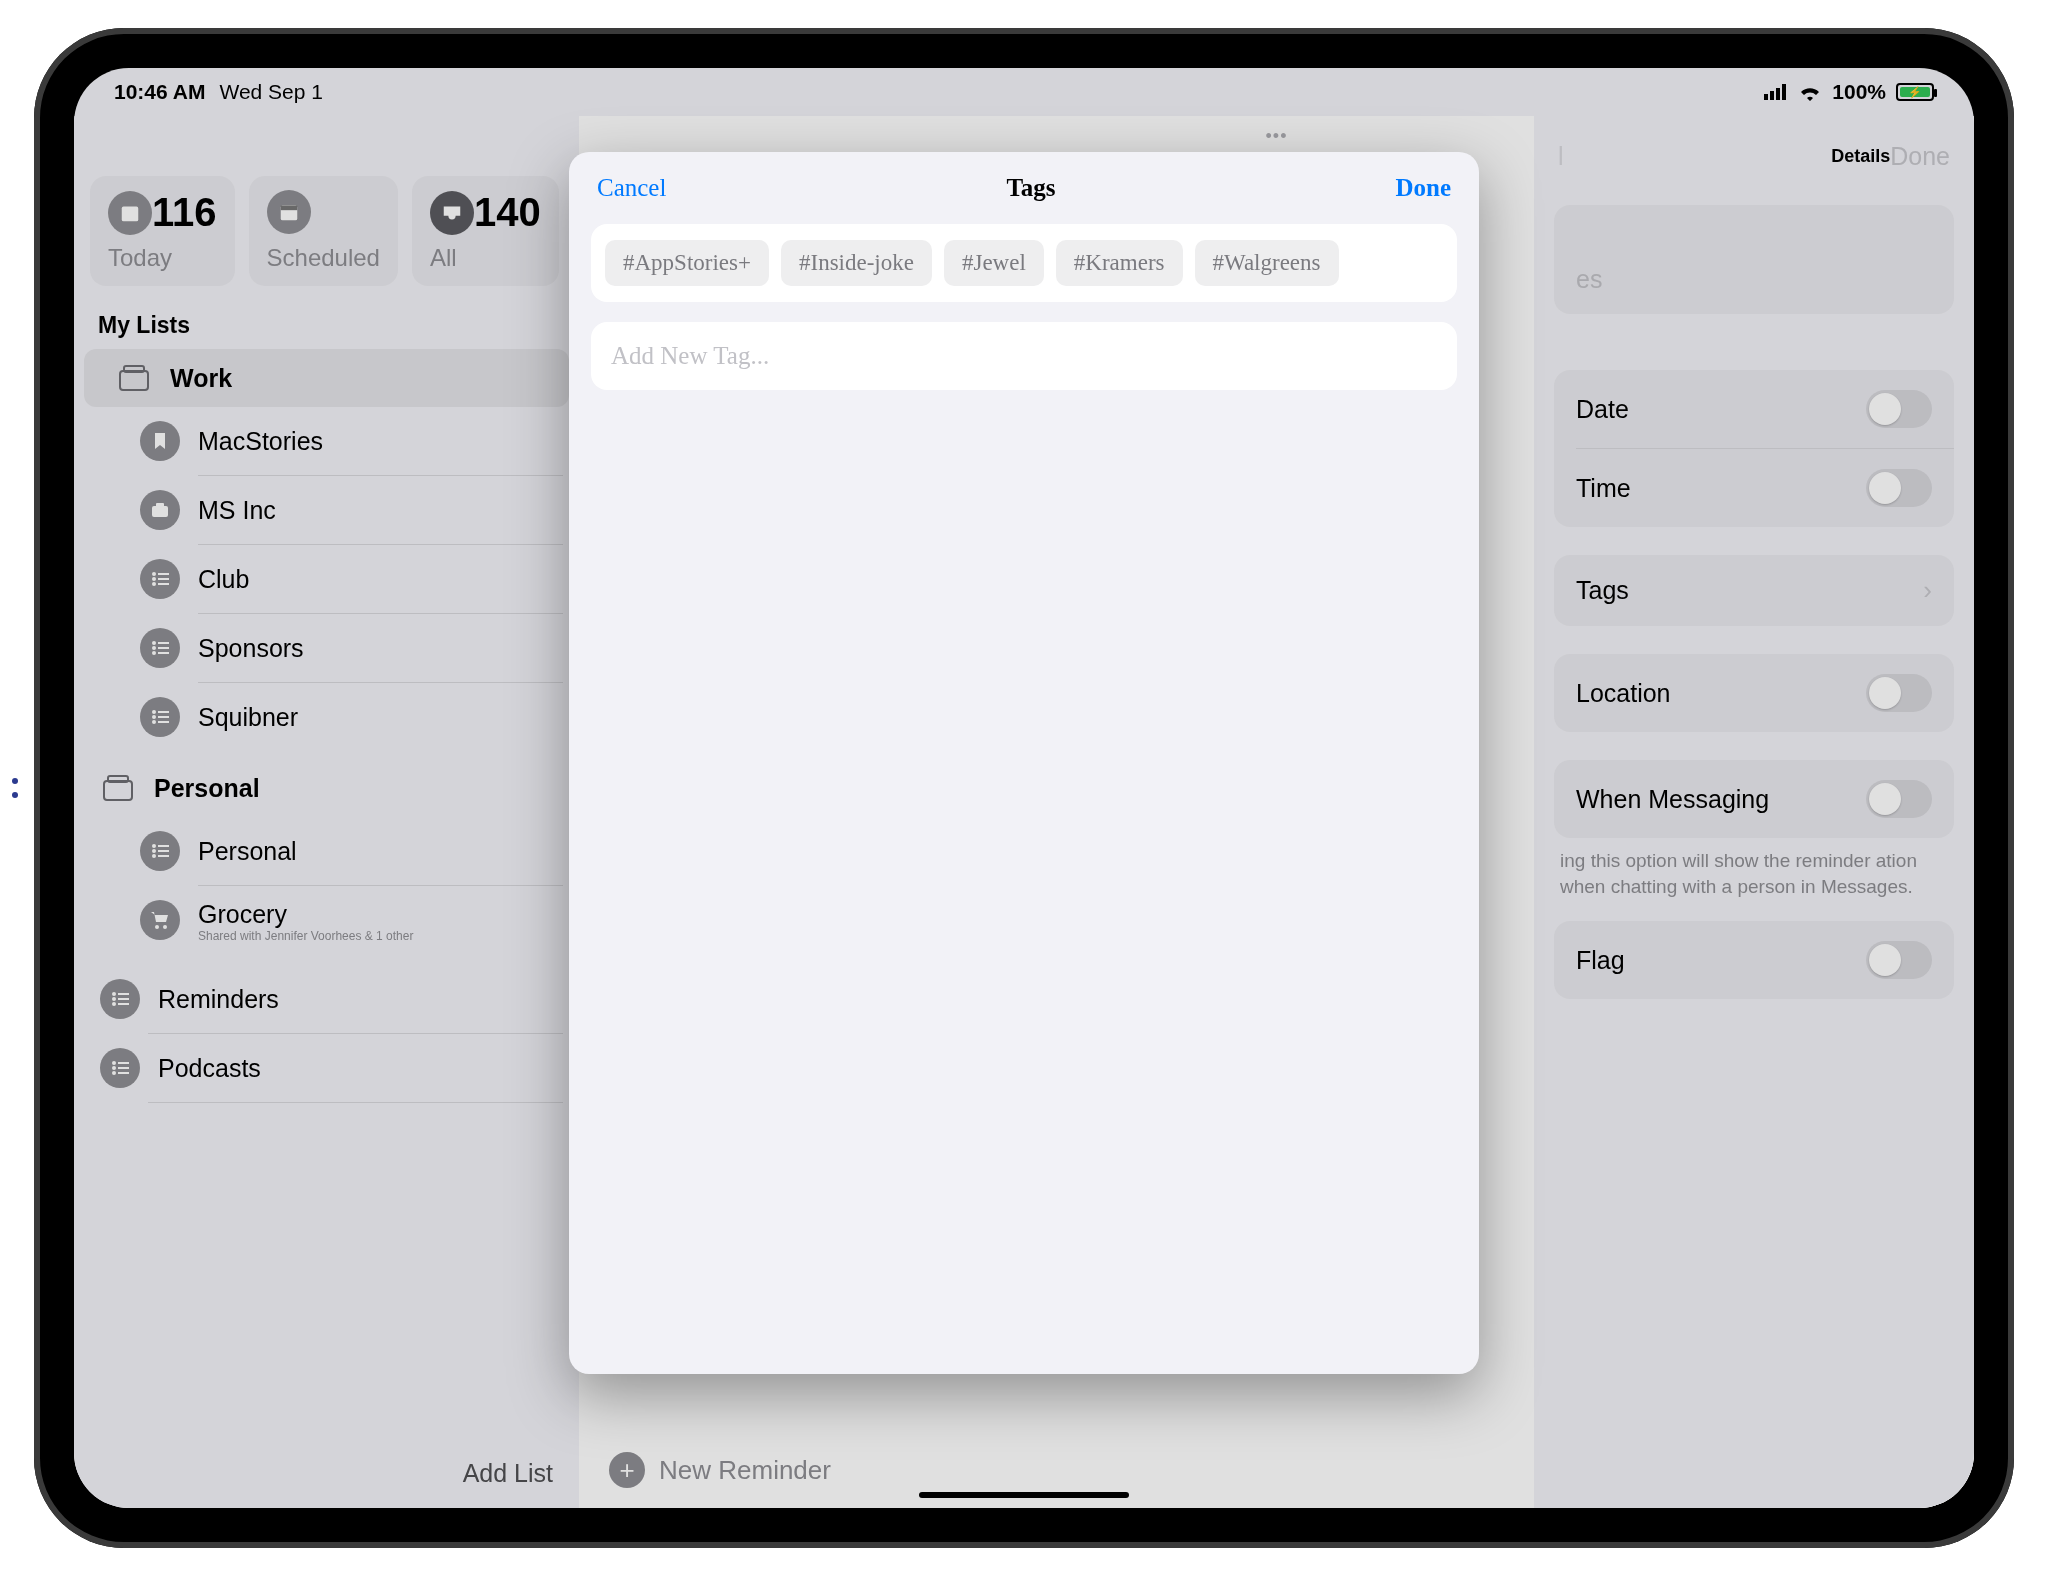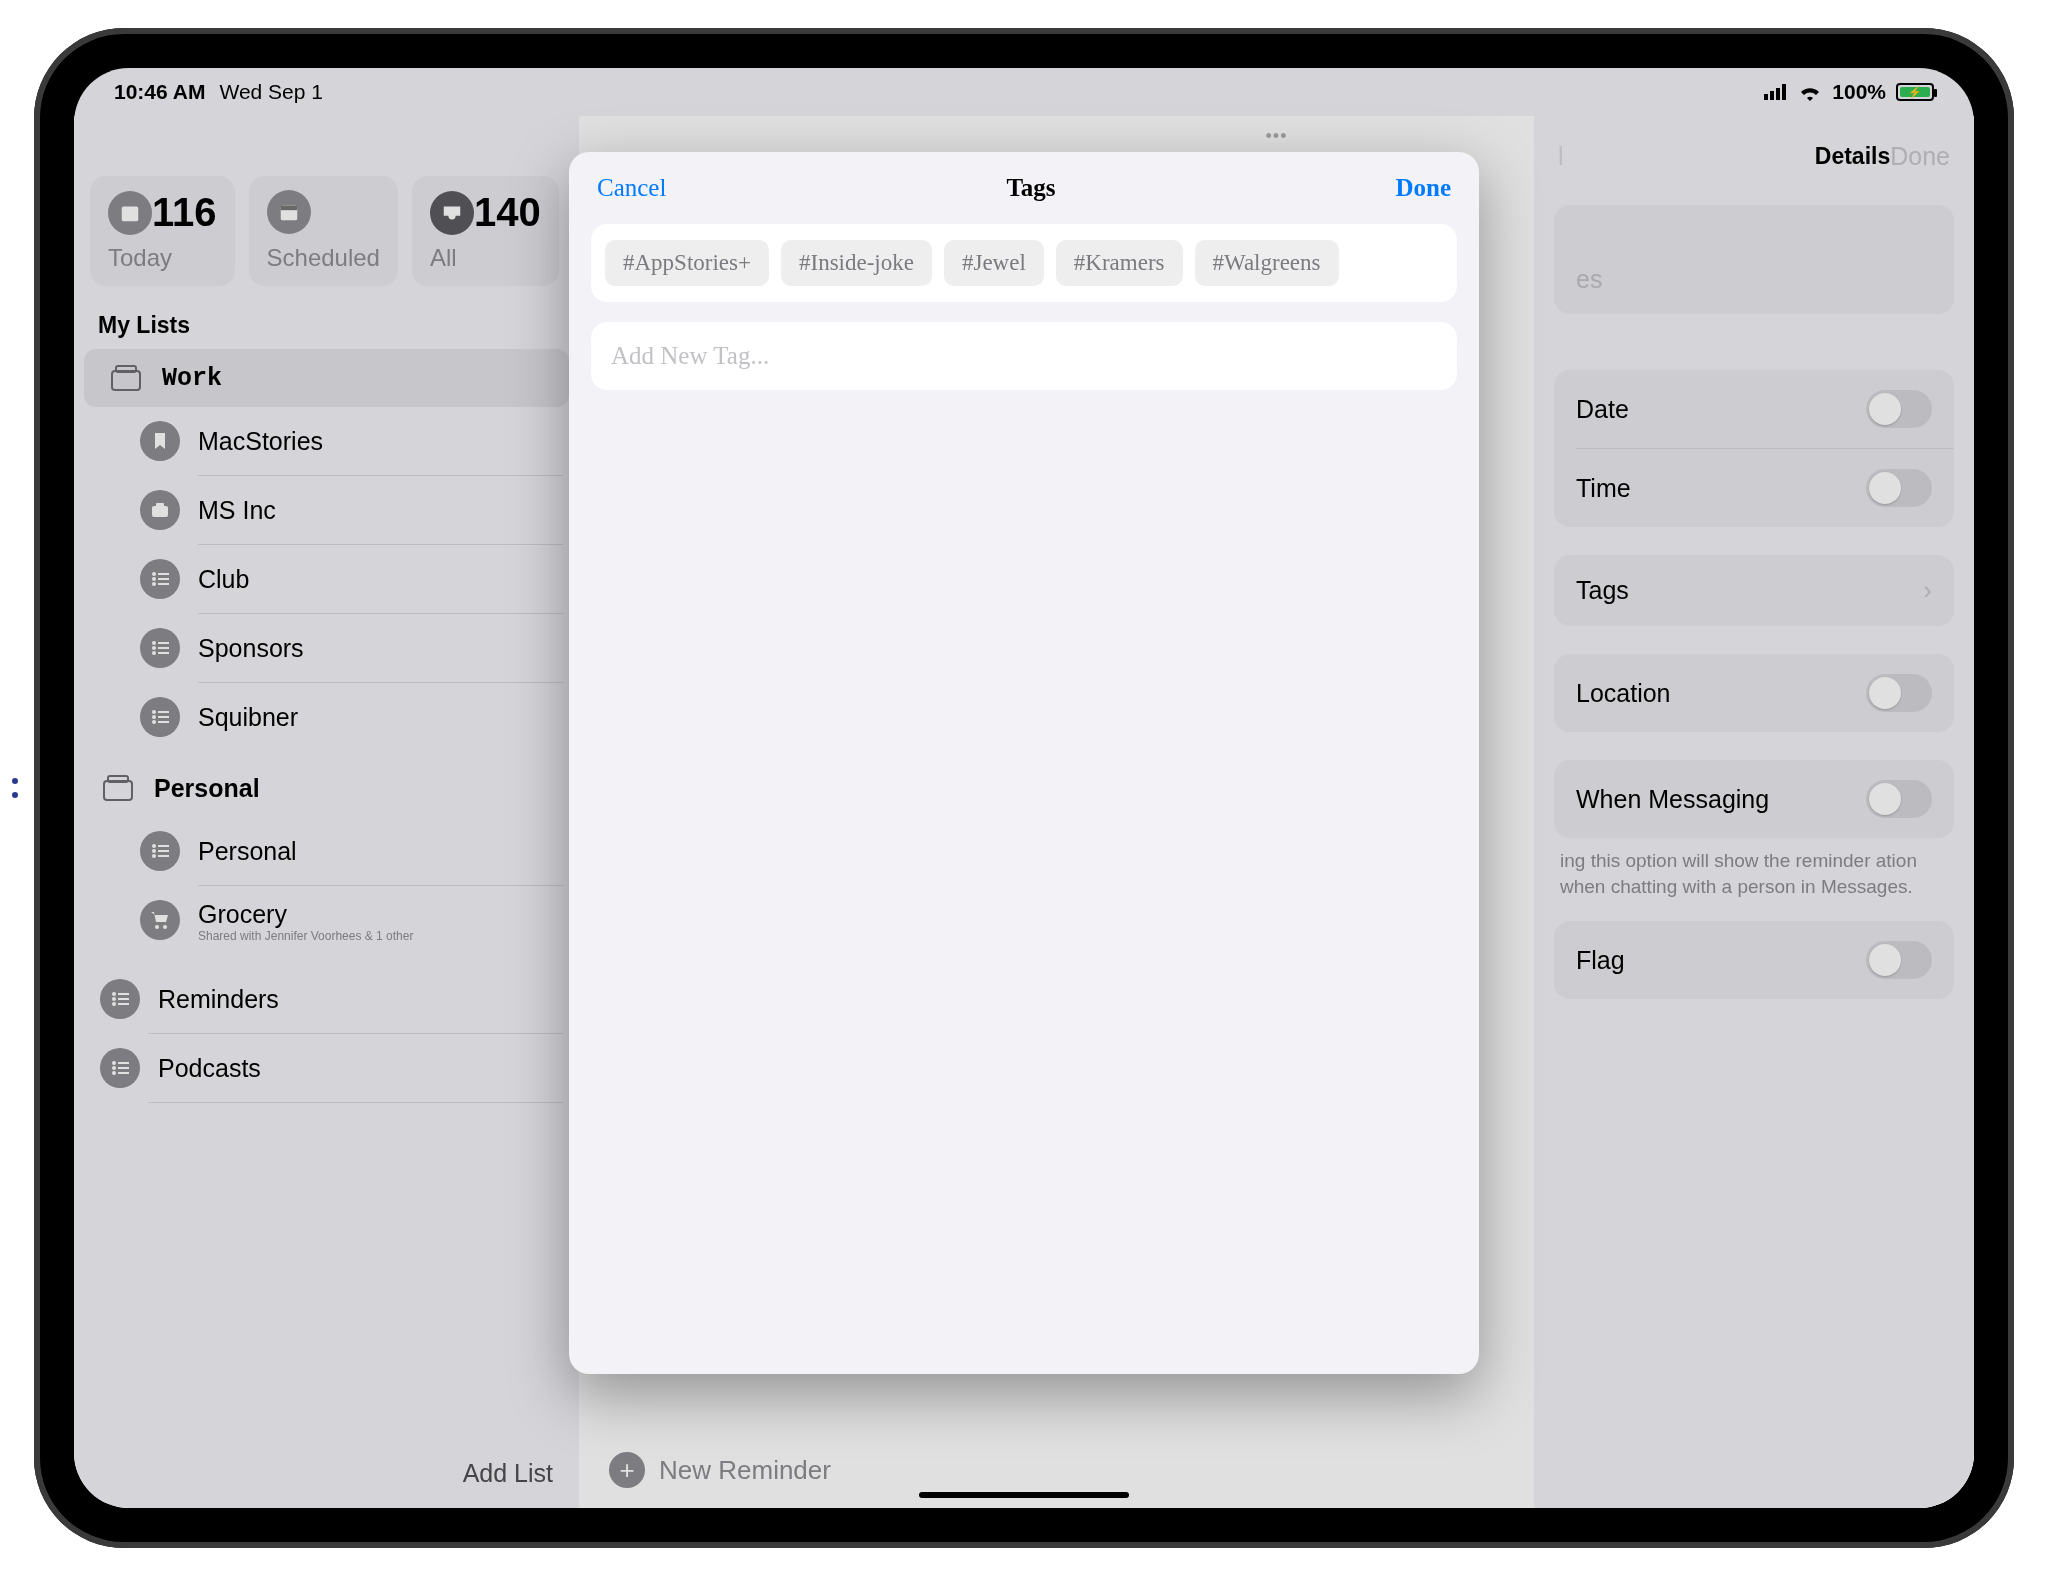--- a/index.html
+++ b/index.html
@@ -59,21 +59,21 @@
   .card { background:#e9e9ee; border-radius:16px; padding:14px 18px; height:110px; display:flex; flex-direction:column; justify-content:space-between;}
   .card-row { display:flex; justify-content:space-between; align-items:center;}
   .card-icon { width:44px; height:44px; border-radius:50%; background:#8e8e93; display:flex; align-items:center; justify-content:center; color:#fff;}
   .card-count { font-size:40px; font-weight:700;}
   .card-label { font-size:24px; color:#8e8e93; font-weight:500;}
   .card.all .card-icon { background:#5b5b60;}
   .card.today .card-icon { background:#8e8e93;}
 
   .section-title { font-size:23px; font-weight:700; margin:26px 0 10px 8px;}
   .list-row { display:flex; align-items:center; gap:18px; padding:14px 10px; border-radius:12px;}
-  .list-row.active { background:#e3e3e8; margin:0 -6px; padding-left:24px;font-family:Liberation Mono, monospace;}
+  .list-row.active { background:#e3e3e8; margin:0 -6px; padding-left:32px;}
   .list-icon { width:40px; height:40px; border-radius:50%; display:flex; align-items:center; justify-content:center; color:#fff; font-size:20px;}
   .folder-icon { width:36px; height:30px; display:flex; align-items:center; justify-content:center;}
   .list-label { font-size:25px;}
   .list-sub { font-size:12px; color:#8e8e93;}
   .hr { height:1px; background:#d8d8dc; margin-left:68px;}
   .indent { padding-left:40px;}
 
   
   .newrem { position:absolute; bottom:20px; left:30px; display:flex; align-items:center; gap:14px; color:#8e8e93; font-size:26px; font-weight:500;}
   .plus-circle { width:36px; height:36px; border-radius:50%; background:#8e8e93; color:#fff; display:flex; align-items:center; justify-content:center; font-size:26px;}
@@ -83,21 +83,21 @@
 
   .grabber-dots { position:absolute; top:10px; left:50%; transform:translateX(-50%); color:#b0b0b5; letter-spacing:1px; font-size:18px;}
 
   
   .details-panel {
     position:absolute; top:48px; right:0; width:440px; bottom:0;
     background:#f2f2f7;
     padding:20px;
   }
   .dp-header { display:flex; justify-content:space-between; align-items:center; margin:6px 4px 34px;}
-  .dp-title { font-weight:600; font-size:23px;}
+  .dp-title { font-weight:600; font-size:18px;}
   .dp-done { color:#c7c7cc; font-size:25px;}
   .dp-cancel-stub { color:#c7c7cc; font-size:25px; margin-right:auto; opacity:0.6;}
   .dp-group { background:#e9e9ee; border-radius:16px; overflow:hidden; margin-bottom:28px;}
   .dp-row { display:flex; align-items:center; justify-content:space-between; padding:20px 22px; font-size:25px;}
   .dp-sep { height:1px; background:#d8d8dc; margin-left:22px;}
   .switch { width:66px; height:38px; background:#d6d6db; border-radius:20px; position:relative;}
   .switch::after { content:""; width:32px; height:32px; background:#fff; border-radius:50%; position:absolute; top:3px; left:3px; box-shadow:0 1px 2px rgba(0,0,0,0.2);}
   .chev { color:#c7c7cc; font-size:26px;}
   .dp-note { color:#8e8e93; font-size:19px; padding:0 6px; line-height:1.35;}
   .ellipsis-btn { position:absolute; top:10px; right:26px; width:36px; height:36px; border:2px solid #b0b0b5; border-radius:50%; display:flex; align-items:center; justify-content:center; color:#8a8a8f; font-size:18px;}

